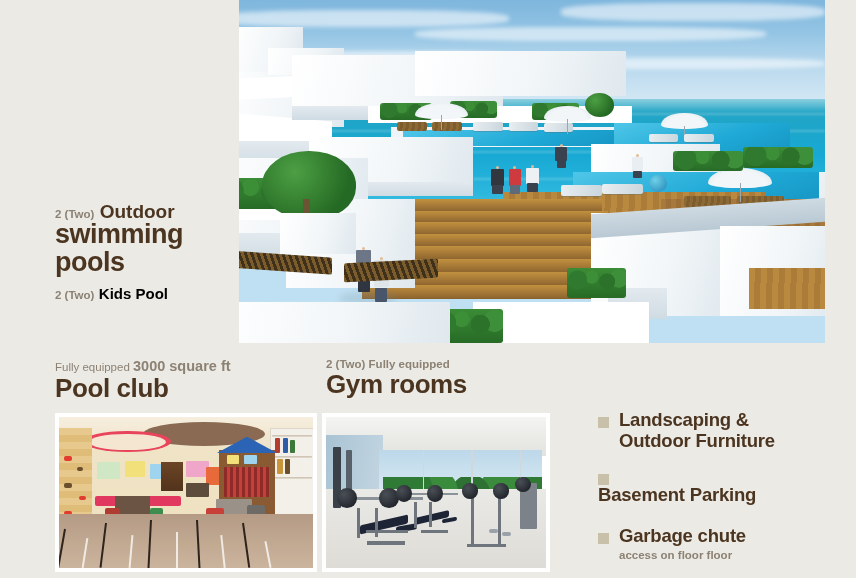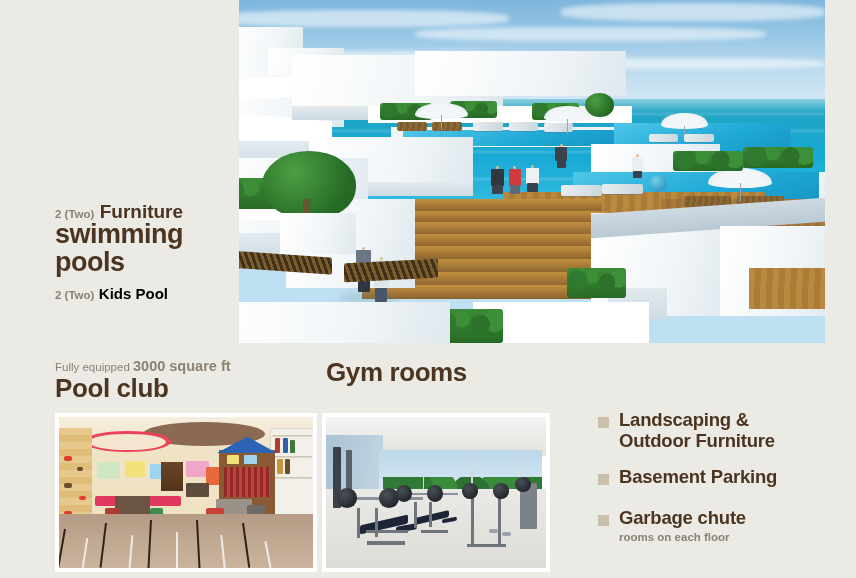--- a/index.html
+++ b/index.html
@@ -302,39 +302,40 @@
     <div class="woodlt" style="left:87%;top:78%;width:15%;height:12%;"></div>
     <div class="blk" style="left:40%;top:88%;width:30%;height:12%;"></div>
     <div class="hedge" style="left:33%;top:90%;width:12%;height:10%;"></div>
     <div class="blk sh" style="left:-4%;top:88%;width:40%;height:14%;"></div>
   </div>
 
 
   <div class="pools-block">
     <div class="lead-line pools-line1">
       <span class="kicker light">2 (Two)</span>
-      <span>Furniture</span>
+      <span>Outdoor</span>
     </div>
     <div class="pools-big">swimming</div>
     <div class="pools-big">pools</div>
     <div class="kids-pool-row">
       <span class="kicker light">2 (Two)</span>
       <span class="big">Kids Pool</span>
     </div>
   </div>
 
   <div class="kidsclub-block">
     <div class="sec-kicker">
       <span class="thin">Fully equipped</span>
       <span class="num">3000 square ft</span>
     </div>
     <div class="sec-title">Pool club</div>
   </div>
 
   <div class="gym-block">
+    <div class="sec-kicker">2 (Two) Fully equipped</div>
     <div class="sec-title">Gym rooms</div>
   </div>
 
   <div class="photo kids-photo">
     <div class="inner">
       <div class="kc-wall"></div>
       <div class="kc-ceil"></div>
       <div class="kc-oval" style="left:33%;top:3%;width:48%;height:16%;background:#8a6a52;"></div>
       <div class="kc-oval" style="left:10%;top:9%;width:34%;height:14%;background:#e8455c;"></div>
       <div class="kc-oval" style="left:12%;top:11%;width:30%;height:11%;background:#f4e6d0;"></div>
@@ -447,30 +448,30 @@
   <div class="bullets">
 
     <div class="bullet-row">
       <div class="bullet-sq"></div>
       <div>
         <div class="bullet-text">Landscaping &amp;</div>
         <div class="bullet-text">Outdoor Furniture</div>
       </div>
     </div>
 
-    <div class="bullet-row" style="margin-top:14px;margin-bottom:20px;">
+    <div class="bullet-row" style="margin-top:14px;margin-bottom:20px;flex-direction:column;">
       <div class="bullet-sq"></div>
       <div>
         <div class="bullet-text">Basement Parking</div>
       </div>
     </div>
 
     <div class="bullet-row">
       <div class="bullet-sq"></div>
       <div>
         <div class="bullet-text">Garbage chute</div>
-        <div class="bullet-sub">rooms on each floor</div>
+        <div class="bullet-sub">access on floor floor</div>
       </div>
     </div>
 
   </div>
 
 </div>
 
 </body></html>

